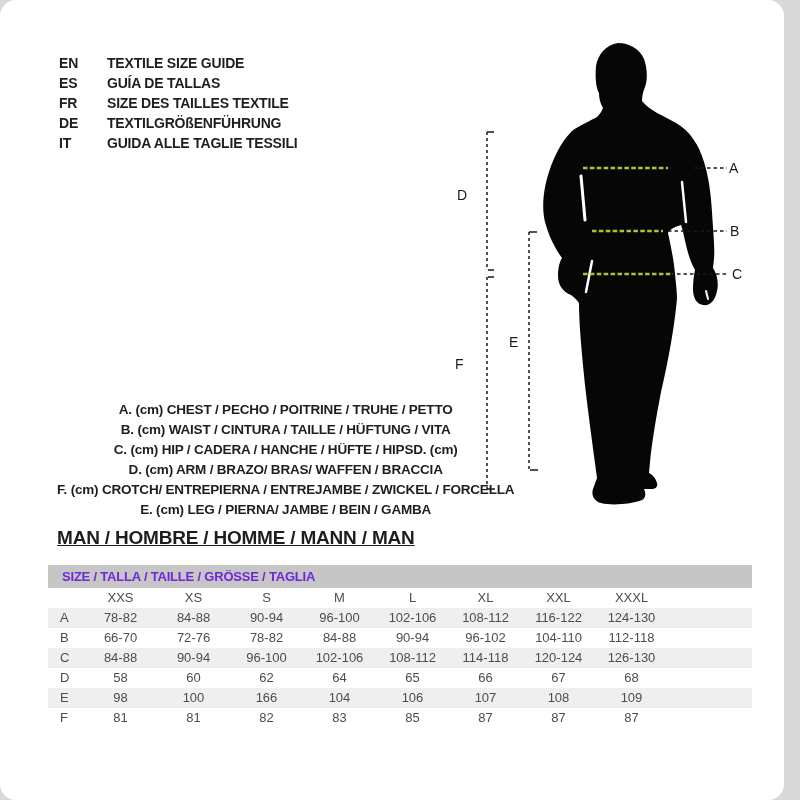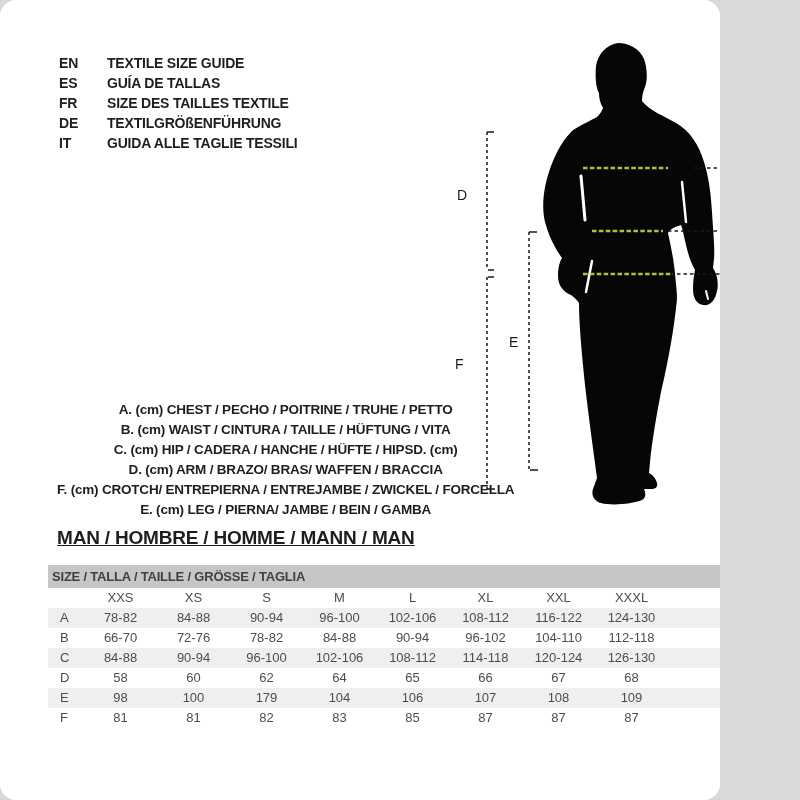--- a/index.html
+++ b/index.html
@@ -1,34 +1,34 @@
 <!DOCTYPE html>
 <html><head>
 <meta charset="utf-8">
 <style>
   html,body{margin:0;padding:0;background:#d9d9d9;}
   .canvas{
-    position:relative;width:720px;height:800px;background:#ffffff;
+    position:relative;width:784px;height:800px;background:#ffffff;
     border-radius:16px;overflow:hidden;
     font-family:"Liberation Sans",sans-serif;color:#1e1e1e;
   }
   
   .lang-list{position:absolute;left:59px;top:53px;font-size:14px;letter-spacing:-0.2px;font-weight:bold;}
   .lang-row{display:flex;height:20px;line-height:20px;}
   .lang-code{width:48px;flex:0 0 48px;}
   .lang-title{white-space:nowrap;}
   
   .measure-list{position:absolute;left:57px;top:400px;font-size:13.5px;letter-spacing:-0.2px;font-weight:bold;text-align:center;}
   .measure-row{height:20px;line-height:20px;white-space:nowrap;}
   .category-line{position:absolute;left:57px;top:530px;font-size:19px;height:16px;line-height:16px;font-weight:bold;letter-spacing:-0.2px;text-decoration:underline;}
   
   .figure-wrap{position:absolute;left:440px;top:20px;width:340px;height:500px;}
   
   .size-table{position:absolute;left:48px;top:565px;width:704px;font-size:13px;color:#4d4d4d;}
-  .st-title{height:23px;line-height:23px;background:#c6c6c6;color:#404040;padding-left:4px;letter-spacing:-0.2px;font-weight:bold;}
+  .st-title{height:23px;line-height:23px;background:#c6c6c6;color:#6d28d9;padding-left:14px;letter-spacing:-0.2px;font-weight:bold;}
   .st-row{display:grid;grid-template-columns:36px repeat(8,73px) 1fr;height:20px;line-height:20px;align-items:center;}
   .st-row .st-cell{text-align:center;}
   .st-row .st-label{text-align:left;padding-left:12px;}
   .st-row.alt{background:#efefef;}
   .st-head{background:#ffffff;}
 </style>
 </head>
 <body>
 
 <div class="canvas">
@@ -179,21 +179,21 @@
       <div class="st-cell">66</div>
       <div class="st-cell">67</div>
       <div class="st-cell">68</div>
       <div></div>
     </div>
 
     <div class="st-row alt">
       <div class="st-cell st-label">E</div>
       <div class="st-cell">98</div>
       <div class="st-cell">100</div>
-      <div class="st-cell">179</div>
+      <div class="st-cell">166</div>
       <div class="st-cell">104</div>
       <div class="st-cell">106</div>
       <div class="st-cell">107</div>
       <div class="st-cell">108</div>
       <div class="st-cell">109</div>
       <div></div>
     </div>
 
     <div class="st-row">
       <div class="st-cell st-label">F</div>

